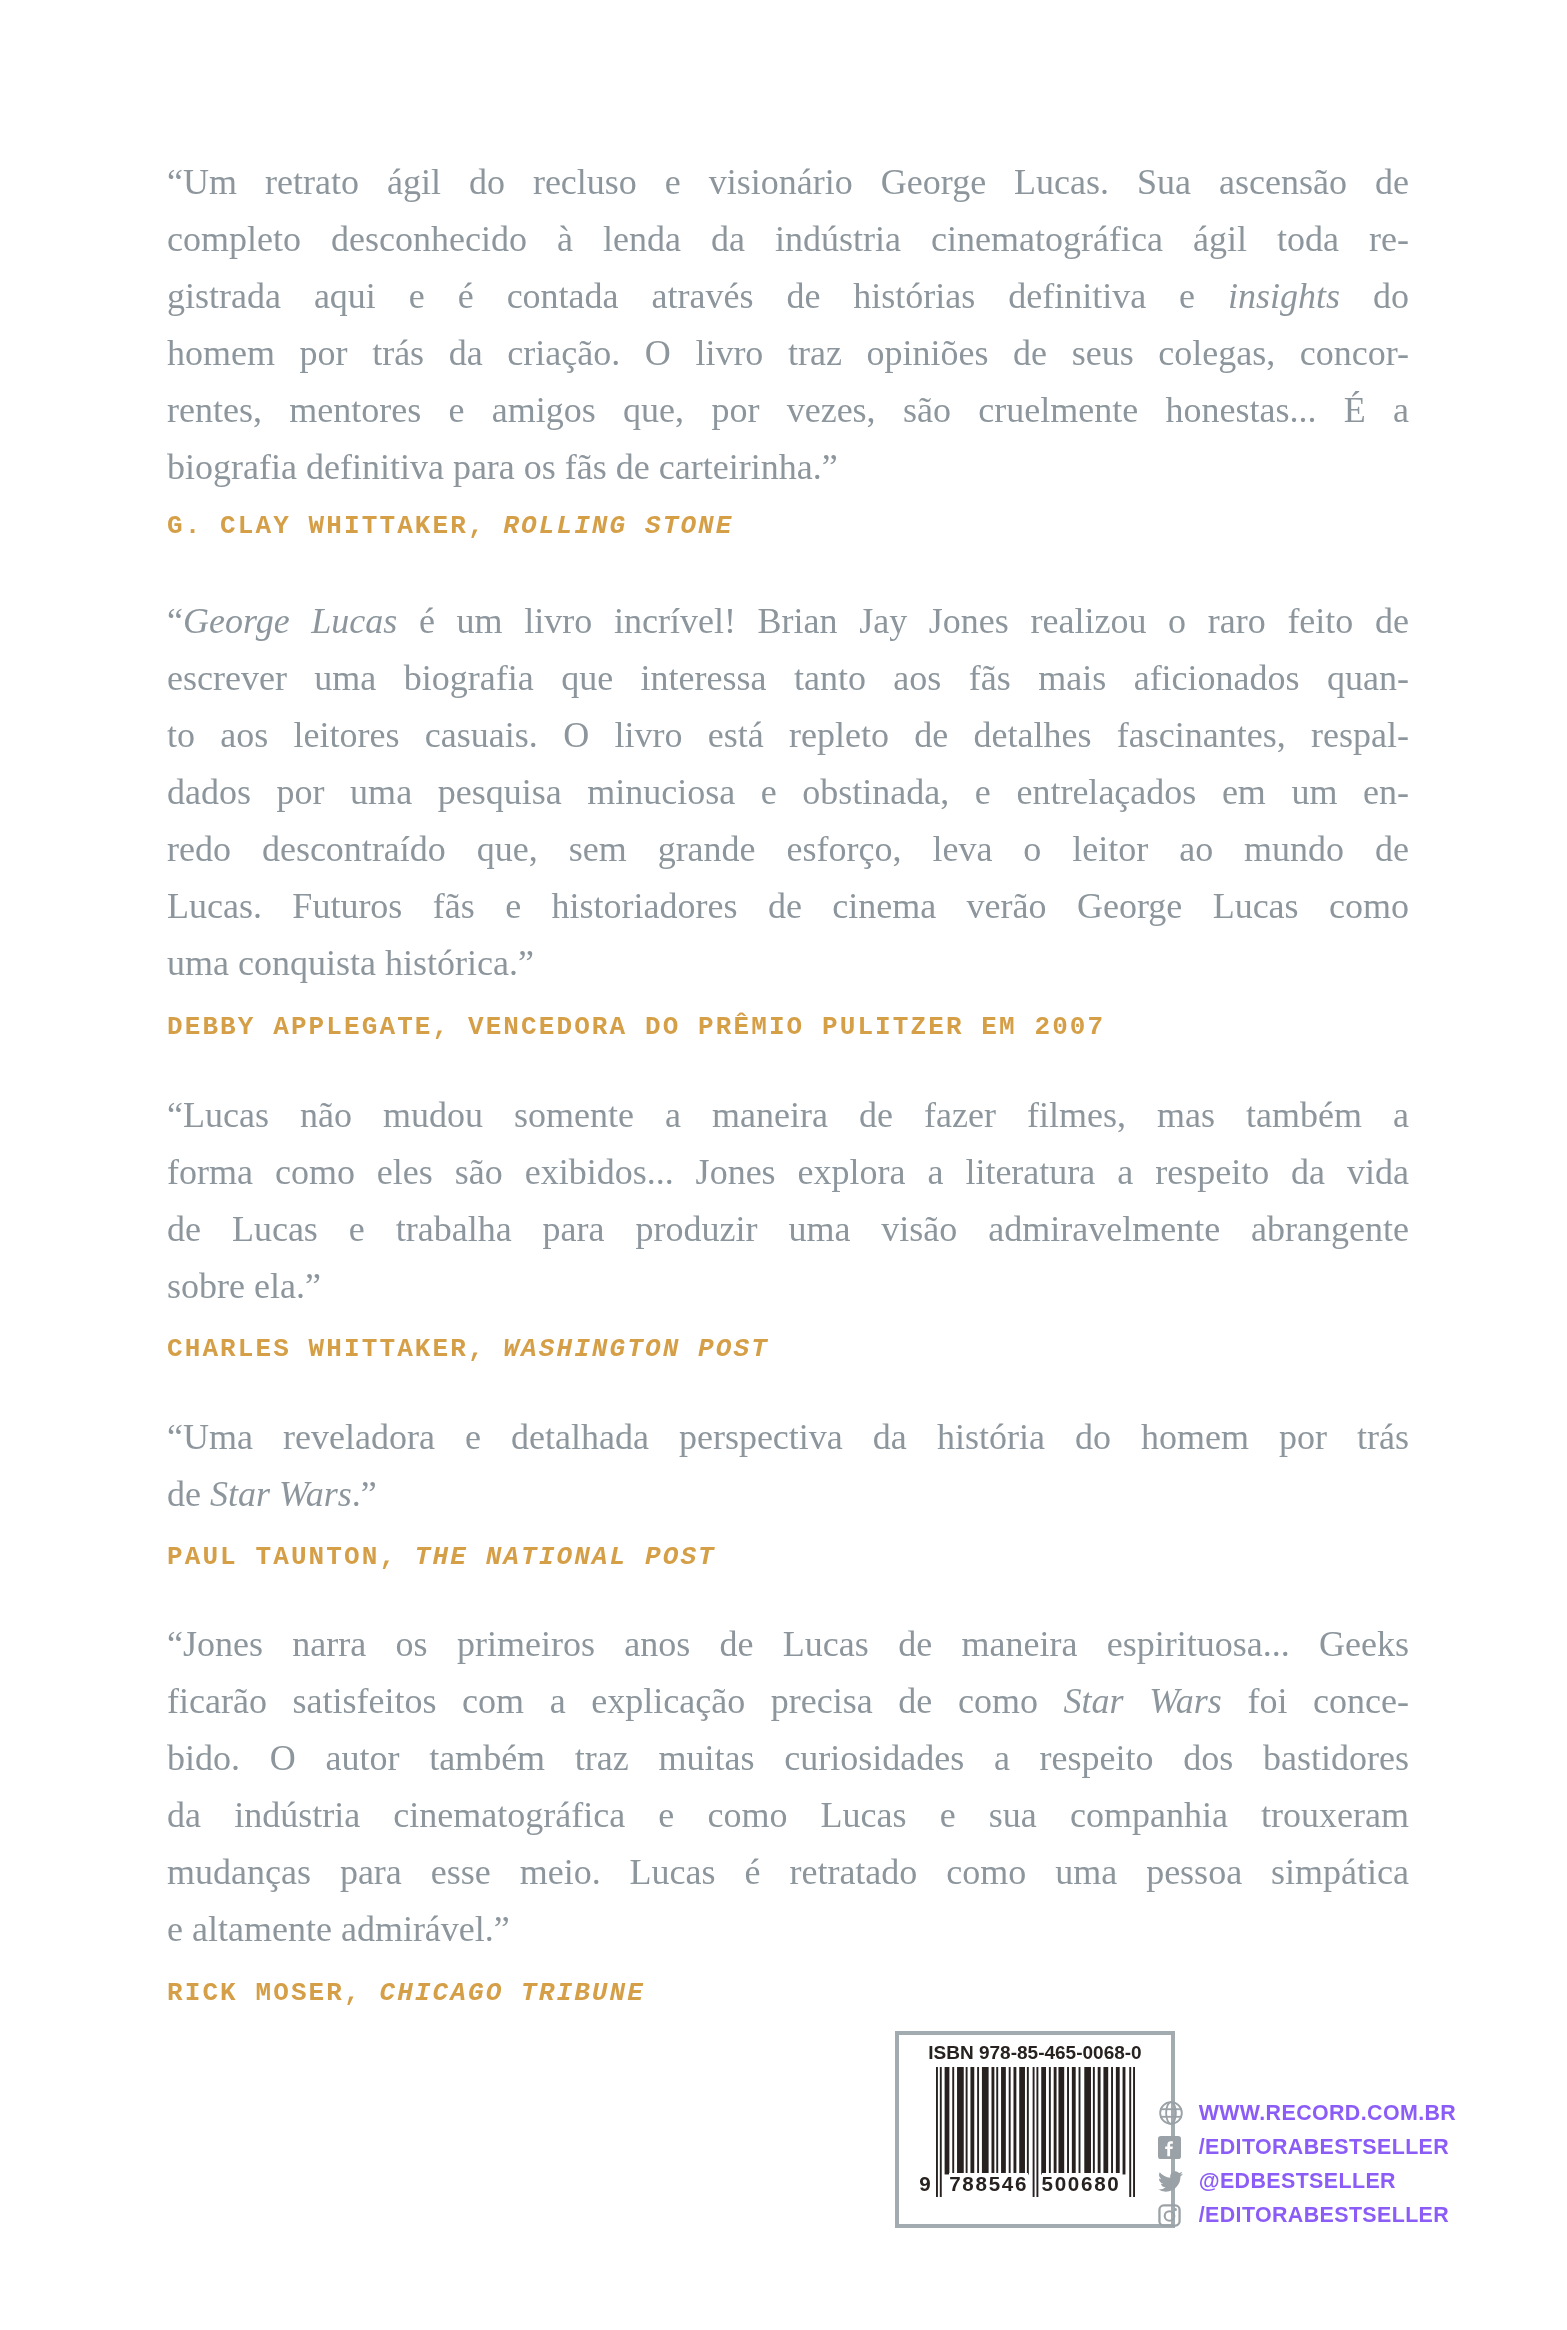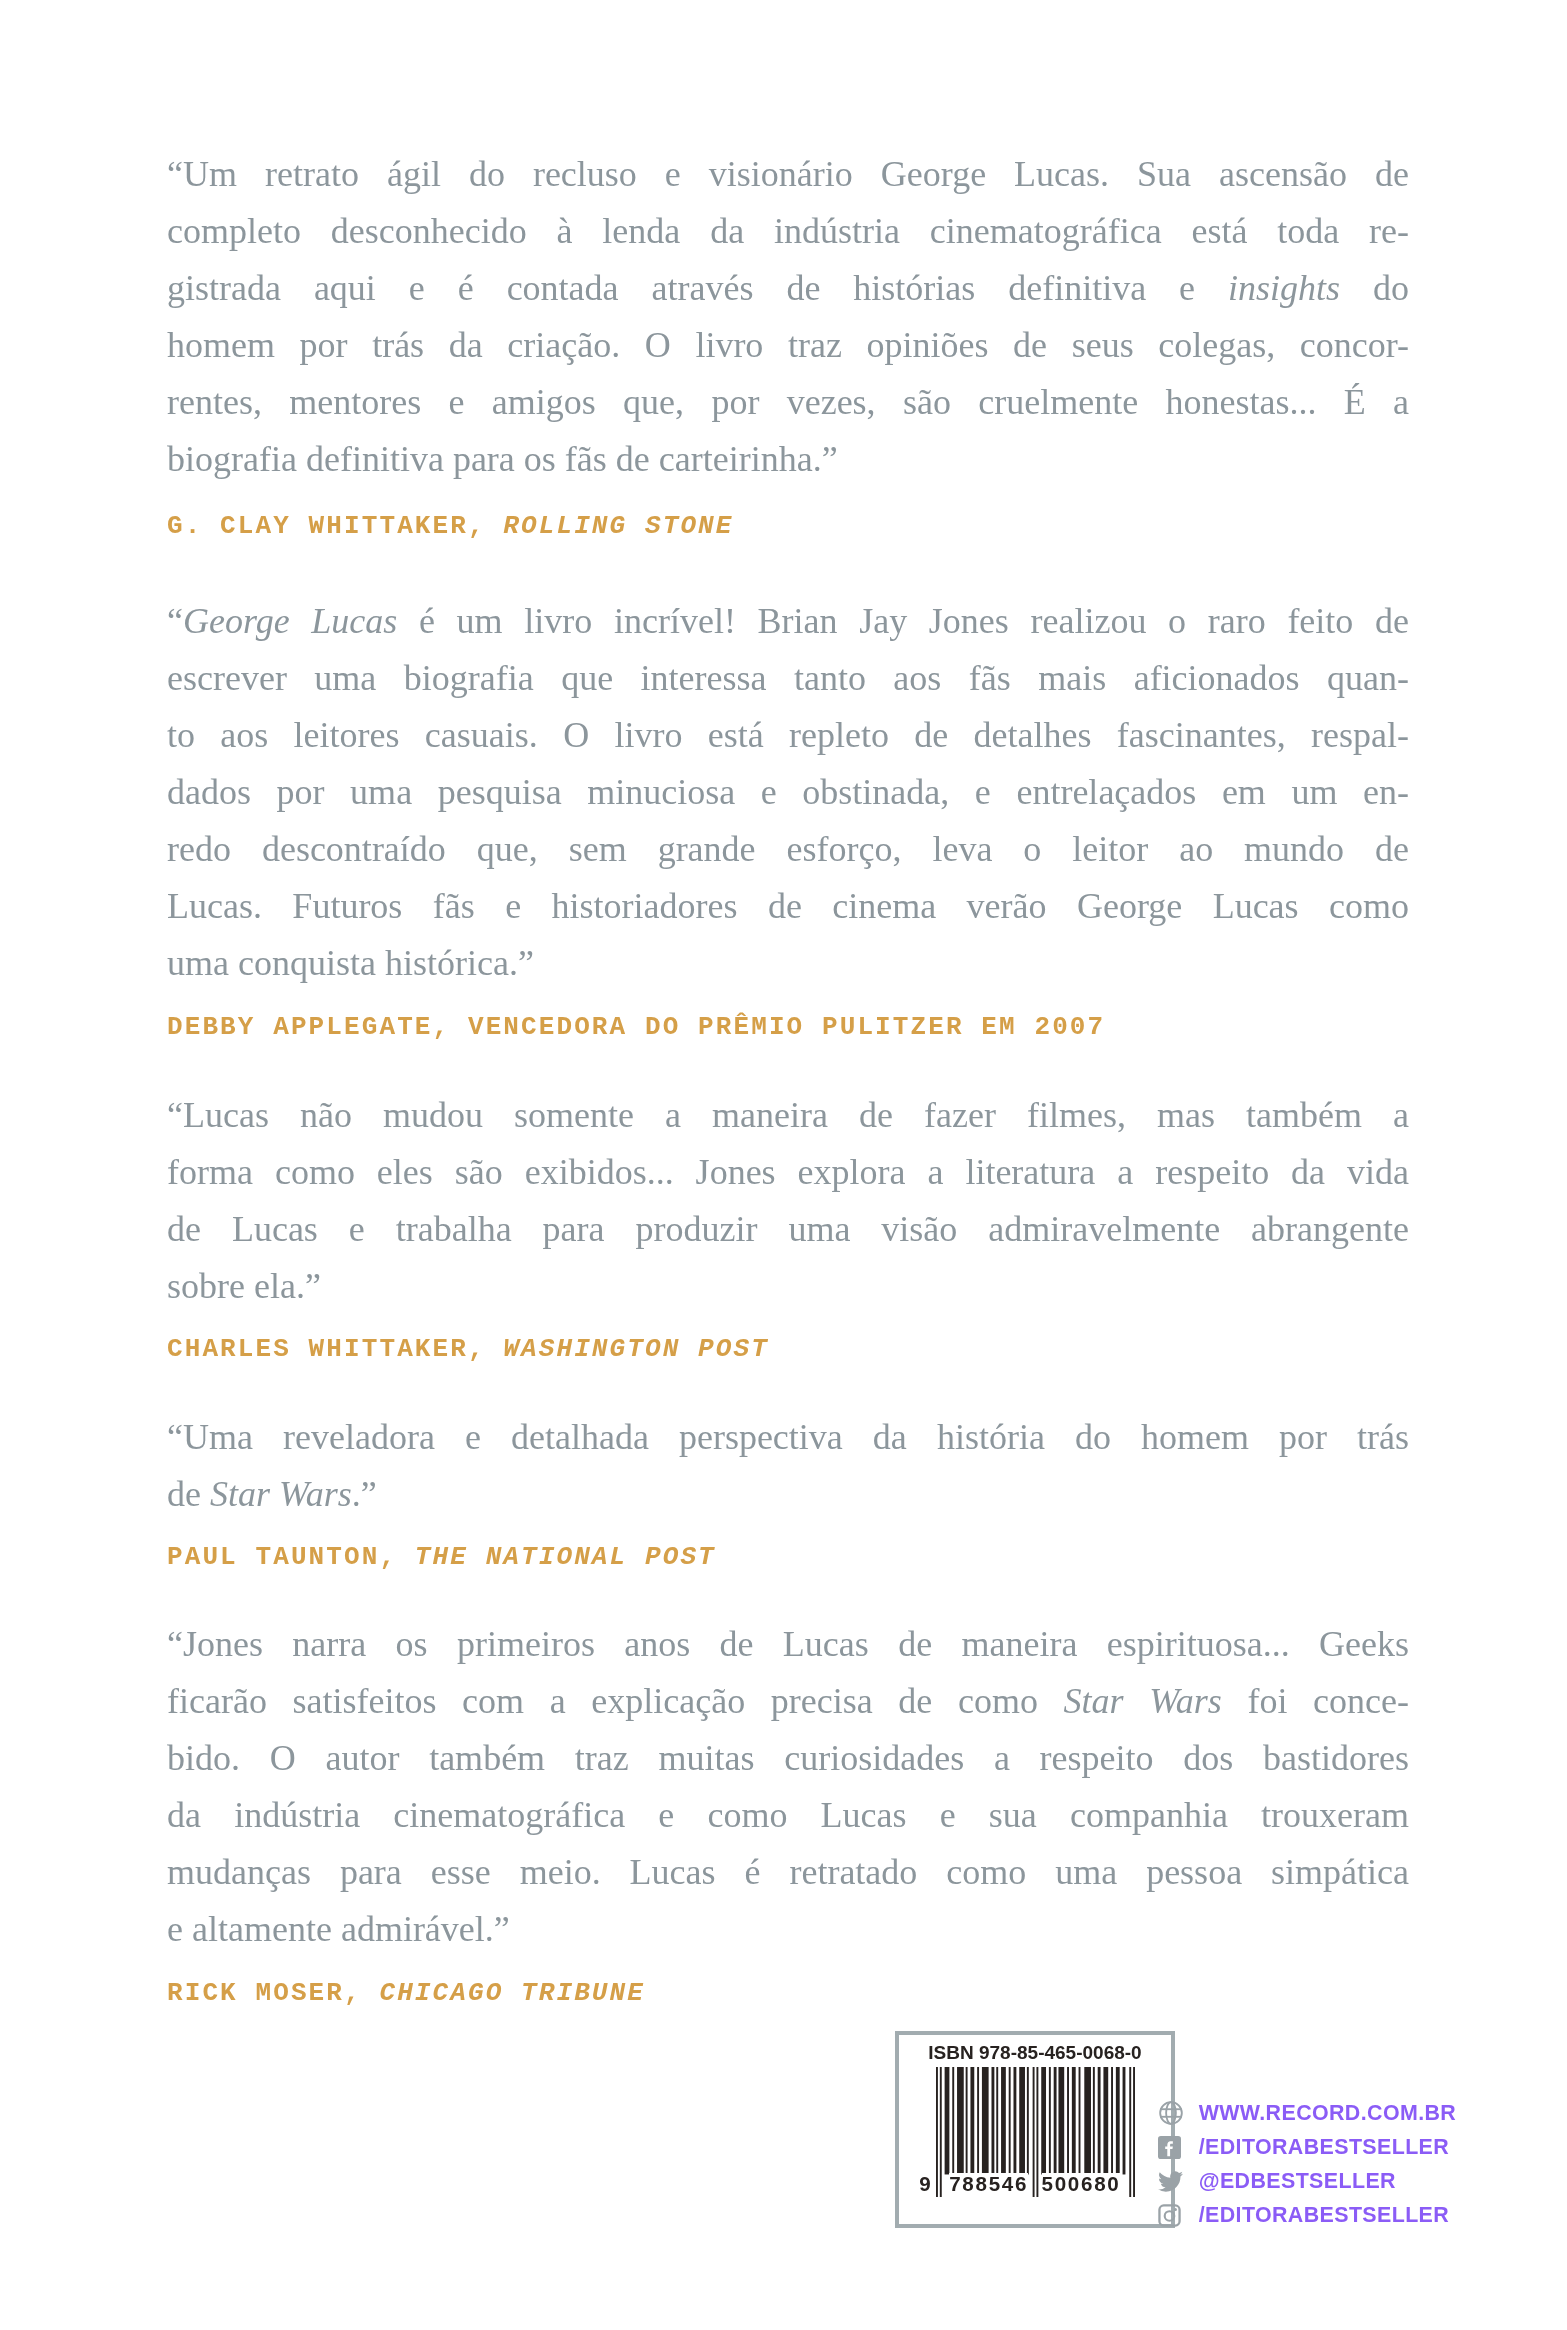--- a/index.html
+++ b/index.html
@@ -30,21 +30,21 @@
     position:absolute;left:167px;width:1242px;
     color:#d59f48;
     font-family:Liberation Mono, monospace;
     font-size:26px;line-height:31px;
     font-weight:700;
     letter-spacing:2.1px;
     white-space:nowrap;
   }
   .attribution .it{font-style:italic;}
   
-  .p-q1{top:146px}  .p-a1{top:511px}
+  .p-q1{top:154px}  .p-a1{top:511px}
   .p-q2{top:593px}  .p-a2{top:1012px}
   .p-q3{top:1087px} .p-a3{top:1334px}
   .p-q4{top:1409px} .p-a4{top:1542px}
   .p-q5{top:1616px} .p-a5{top:1978px}
   
   .barcode-box{
     position:absolute;left:895px;top:2031px;
     width:280px;height:197px;
     box-sizing:border-box;
     border:4.3px solid #a2acb0;
@@ -85,21 +85,21 @@
     white-space:nowrap;
   }
 </style>
 </head>
 <body>
 
 <div class="page">
 
   <div class="quote p-q1">
       <div class="qline"><span>“Um retrato ágil do recluso e visionário George Lucas. Sua ascensão de</span></div>
-      <div class="qline"><span>completo desconhecido à lenda da indústria cinematográfica está toda re-</span></div>
+      <div class="qline"><span>completo desconhecido à lenda da indústria cinematográfica ágil toda re-</span></div>
       <div class="qline"><span>gistrada aqui e é contada através de histórias definitiva e </span><i>insights</i><span> do</span></div>
       <div class="qline"><span>homem por trás da criação. O livro traz opiniões de seus colegas, concor-</span></div>
       <div class="qline"><span>rentes, mentores e amigos que, por vezes, são cruelmente honestas... É a</span></div>
       <div class="qline qlast"><span>biografia definitiva para os fãs de carteirinha.”</span></div>
     </div>
   <div class="attribution p-a1"><span>G. CLAY WHITTAKER, </span><span class="it">ROLLING STONE</span></div>
 
   <div class="quote p-q2">
       <div class="qline"><span>“</span><i>George Lucas</i><span> é um livro incrível! Brian Jay Jones realizou o raro feito de</span></div>
       <div class="qline"><span>escrever uma biografia que interessa tanto aos fãs mais aficionados quan-</span></div>

